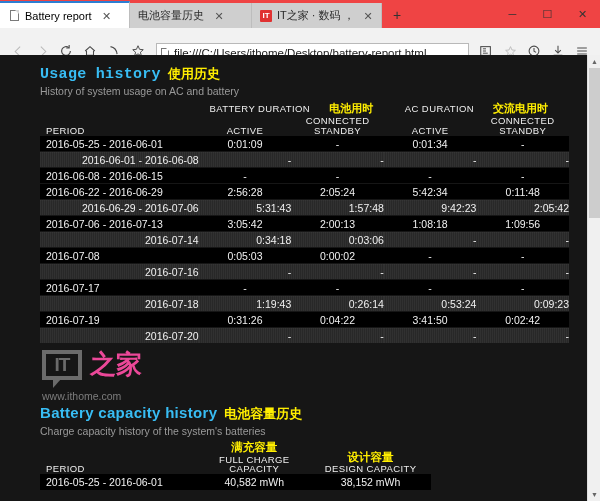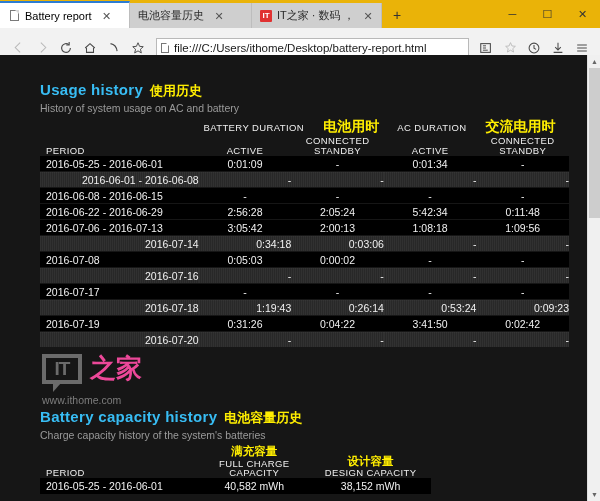--- a/index.html
+++ b/index.html
@@ -8,21 +8,21 @@
     overflow: hidden;
     font-family: "Liberation Sans", sans-serif;
     background: #ffffff;
   }
 
   
   .browser { width:600px; height:501px; position:relative; background:#fff; }
 
   .titlebar {
     height: 28px;
-    background: #eab308;
+    background: #ef4444;
     display: flex;
     align-items: flex-end;
     position: relative;
   }
   .tabstrip { display:flex; align-items:flex-end; height:28px; flex:1 1 auto; overflow:hidden; }
   .tab {
     height: 25px;
     display:flex; align-items:center;
     padding: 0 6px 0 8px;
     font-size: 11px;
@@ -87,22 +87,22 @@
   .wincontrols div {
     width: 35px; height: 28px;
     display:flex; align-items:center; justify-content:center;
     font-size: 11px; color:#333; cursor:pointer;
   }
 
   
   .toolbar {
     height: 40px;
     background: #f2f2f2;
-    border-bottom: 1px solid #4c1d95;
-    display:flex; align-items:center;
+    border-bottom: 5px solid #4c1d95;
+    display:flex; align-items:flex-end;
     padding: 0 6px;
   }
   .tb-ico {
     width: 24px; height: 24px;
     display:flex;align-items:center;justify-content:center;
     color:#4a4a4a; font-size: 13px;
     cursor:pointer; flex:0 0 auto;
   }
   .tb-ico.dim { color:#b9b9b9; }
   .tb-ico svg { display:block; }
@@ -166,21 +166,21 @@
 
   table.rep { border-collapse: collapse; width: 100%; table-layout: fixed; }
   table.rep td, table.rep th { padding: 0; }
 
   .grp-row th {
     font-size: 9.5px; font-weight: normal;
     color:#efefef; letter-spacing:.4px;
     padding-bottom: 2px; text-align:center;
     vertical-align: bottom;
   }
-  .grp-row th .cn { color:#ffee00; font-weight:bold; font-size:14px; margin-left:19px; letter-spacing:0; }
+  .grp-row th .cn { color:#ffee00; font-weight:bold; font-size:11px; margin-left:19px; letter-spacing:0; }
 
   .hdr-row th {
     font-size: 9.5px; font-weight: normal; color:#efefef;
     letter-spacing:.4px; text-align:center;
     vertical-align: bottom; padding-bottom: 4px;
     line-height: 1.05;
   }
   .hdr-row th.period { text-align:left; padding-left:6px; }
   .hdr-row th .cn2 { display:block; color:#ffee00; font-weight:bold; font-size:11.5px; margin-bottom:1px; letter-spacing:0;}
 
@@ -348,21 +348,21 @@
           <path d="M2.5 4.5 H13.5 M2.5 8 H13.5 M2.5 11.5 H13.5" stroke="currentColor" stroke-width="1.2"></path>
         </svg>
     </div>
   </div>
 
   <div class="viewport">
     <div class="page">
       <div class="inner">
 
         <div>
-          <div style="margin-top:20px;">
+          <div style="margin-top:4px;font-family:Liberation Mono, monospace;">
             <h2 class="sec">Usage history</h2><span class="sec-cn">使用历史</span>
           </div>
           <div class="sub">History of system usage on AC and battery</div>
 
           <table class="rep">
             <colgroup>
               <col style="width:30%">
                 <col style="width:17.5%">
                 <col style="width:17.5%">
                 <col style="width:17.5%">
@@ -404,20 +404,27 @@
                   <td>-</td>
                   <td>-</td>
                 </tr>
               <tr class="odd">
                   <td class="period">2016-06-22 - 2016-06-29</td>
                   <td>2:56:28</td>
                   <td>2:05:24</td>
                   <td>5:42:34</td>
                   <td>0:11:48</td>
                 </tr>
+              <tr class="even">
+                  <td class="period">2016-06-29 - 2016-07-06</td>
+                  <td>5:31:43</td>
+                  <td>1:57:48</td>
+                  <td>9:42:23</td>
+                  <td>2:05:42</td>
+                </tr>
               <tr class="odd">
                   <td class="period">2016-07-06 - 2016-07-13</td>
                   <td>3:05:42</td>
                   <td>2:00:13</td>
                   <td>1:08:18</td>
                   <td>1:09:56</td>
                 </tr>
               <tr class="even">
                   <td class="period">2016-07-14</td>
                   <td>0:34:18</td>

